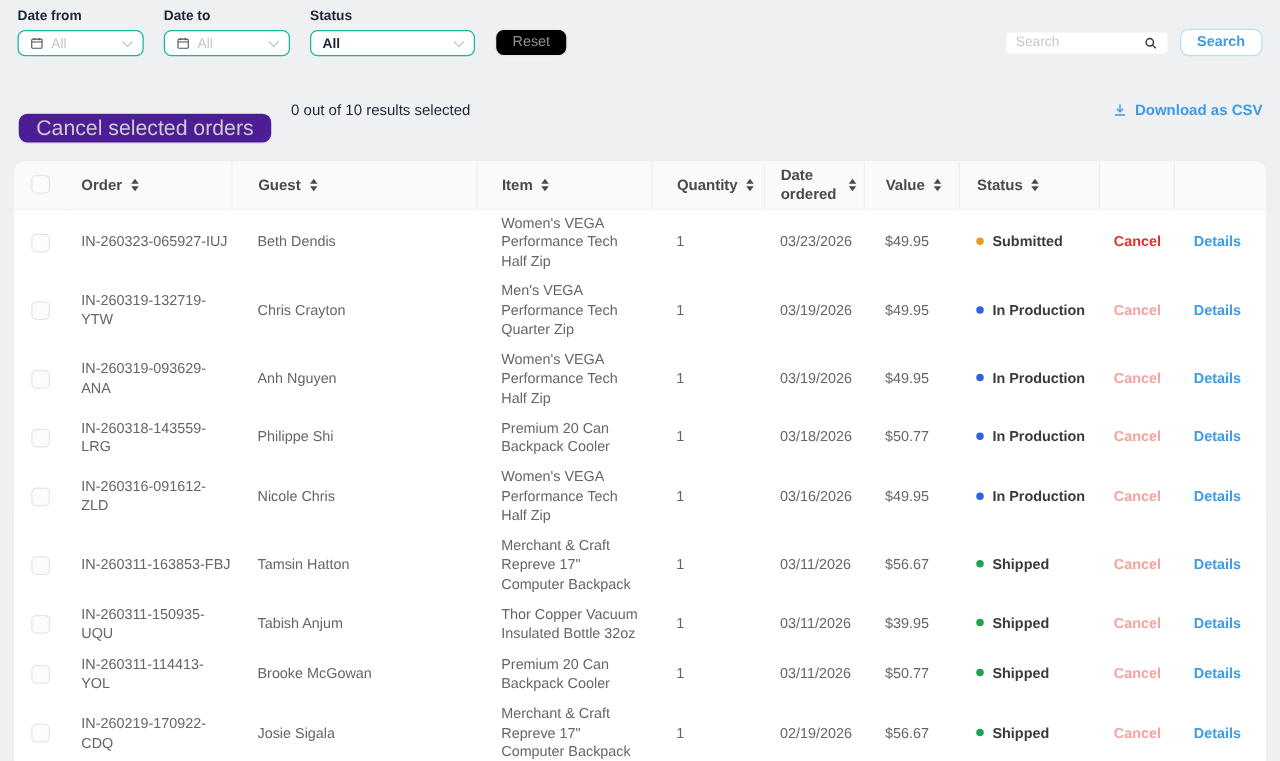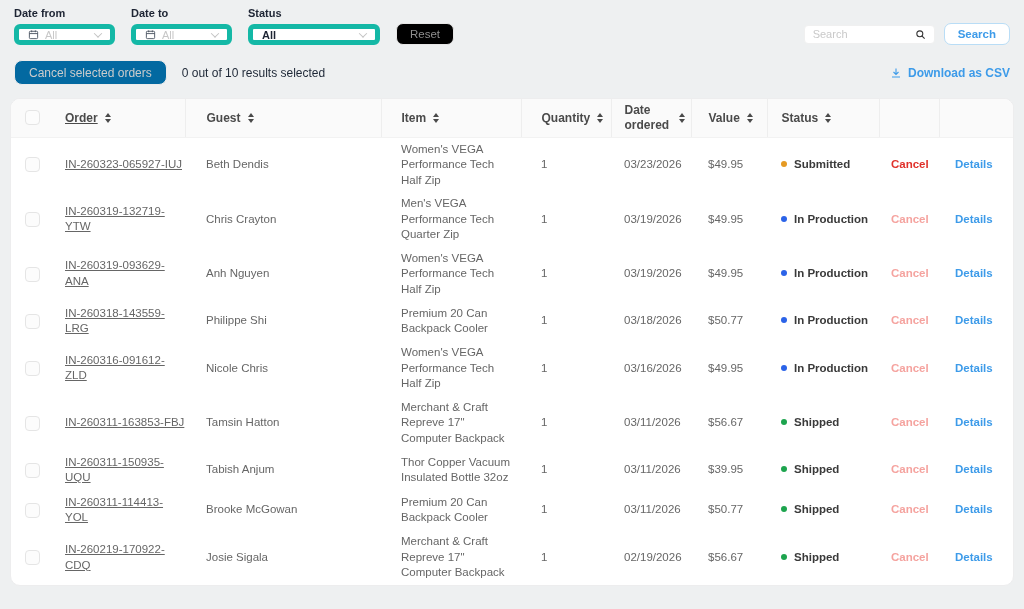--- a/index.html
+++ b/index.html
@@ -12,21 +12,21 @@
   
   .topbar {
     display: flex; justify-content: space-between; align-items: flex-end;
     padding: 7px 14px 0 14px;
   }
   .filters { display: flex; gap: 16px; align-items: flex-end; }
   .filter { display: flex; flex-direction: column; gap: 5px; }
   .filter-label { font-size: 11px; font-weight: 700; color: #1d2433; }
   .select {
     display: flex; align-items: center; gap: 6px;
-    background: #fff; border: 5px solid #14b8a6; border-radius: 6px;
+    background: #fff; border: 1px solid #14b8a6; border-radius: 6px;
     height: 21px; padding: 0 9px; font-size: 11px; cursor: pointer; text-align: center;
   }
   .select.date { width: 101px; }
   .select.status { width: 132px; font-weight: 700; color: #1d2433; }
   .muted { color: #c7c7c7; }
   .chev {
     margin-left: auto; width: 6px; height: 6px; flex: 0 0 auto;
     border-right: 1.5px solid #c3c3c3; border-bottom: 1.5px solid #c3c3c3;
     transform: rotate(45deg) translate(-1px,-1px);
   }
@@ -53,23 +53,23 @@
     color: #3d9be9; font-weight: 700; font-size: 11.5px; cursor: pointer;
     font-family: inherit;
   }
   
   .actionsbar {
     display: flex; justify-content: space-between; align-items: center;
     margin: 15px 14px 0 14px;
   }
   .actions-left { display: flex; align-items: center; gap: 15px; }
   .cancel-sel-btn {
-    height: 25px; padding: 0 14px; background: #0369a1;
+    height: 25px; padding: 0 14px; background: #4c1d95;
     border: 1px solid #ececec; border-radius: 8px;
-    color: #cccccc; font-size: 12px; cursor: pointer; font-family: inherit;
+    color: #cccccc; font-size: 17px; cursor: pointer; font-family: inherit; margin-top: 30px;
   }
   .summary { font-size: 12px; font-weight: 400; color: #1d2736; }
   .csv-link {
     display: flex; align-items: center; gap: 6px;
     color: #3d9be9; font-weight: 700; font-size: 12px; cursor: pointer;
     text-decoration: none;
   }
   
   .card {
     margin: 13px 10px 0 10px; background: #fff;
@@ -86,21 +86,21 @@
   .sort { display: inline-flex; flex-direction: column; gap: 2px; flex: 0 0 auto; }
   .sort i { width: 0; height: 0; border-left: 3.5px solid transparent; border-right: 3.5px solid transparent; }
   .sort .up { border-bottom: 4px solid #4a4a4a; }
   .sort .dn { border-top: 4px solid #4a4a4a; }
   tbody td {
     padding-top: 4px; padding-bottom: 4px; vertical-align: middle;
     font-size: 11.5px; color: #666; line-height: 1.35;
   }
   tbody tr td { height: 40px; }
   .c0 { width: 44px;  padding-left: 14px; }
-  .c1 { width: 130px; padding-left: 10px; text-decoration: underline; }
+  .c1 { width: 130px; padding-left: 10px; }
   .c2 { width: 196px; padding-left: 21px; }
   .c3 { width: 140px; padding-left: 20px; padding-right: 6px; }
   .c4 { width: 90px;  padding-left: 20px; }
   .c5 { width: 80px;  padding-left: 13px; padding-right: 6px; }
   .c6 { width: 76px;  padding-left: 17px; }
   .c7 { width: 112px; padding-left: 14px; }
   .c8 { width: 60px;  padding-left: 12px; }
   .c9 { width: 76px;  padding-left: 16px; }
   td.c3 { overflow-wrap: anywhere; }
   .cb {

